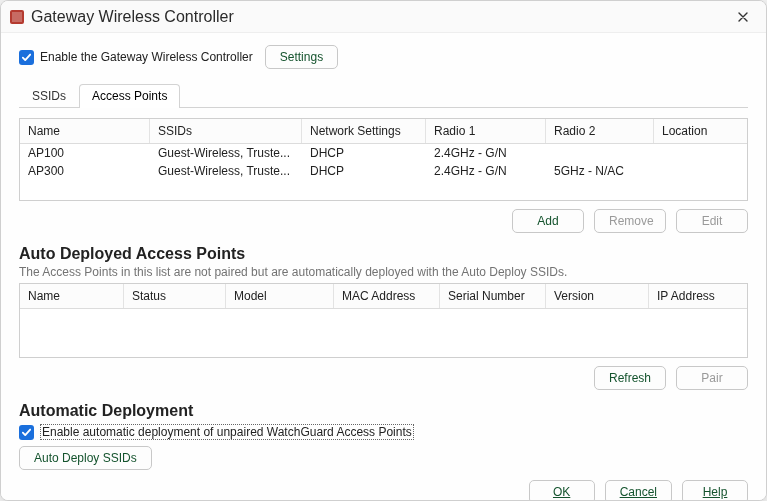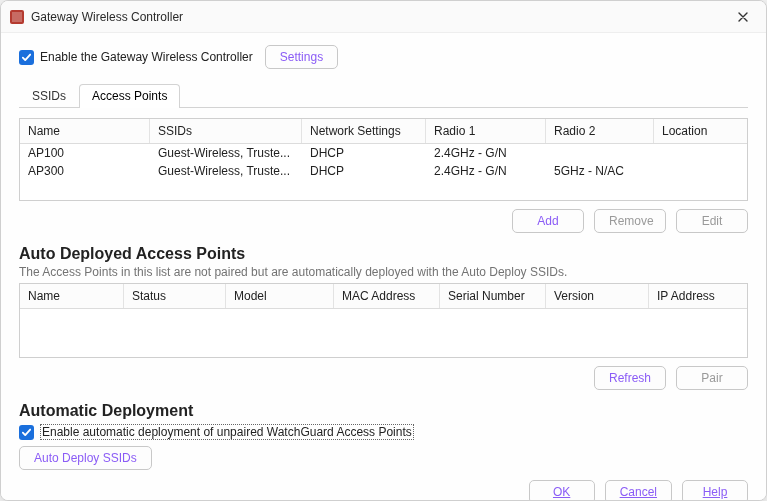--- a/index.html
+++ b/index.html
@@ -25,21 +25,21 @@
     display: flex;
     align-items: center;
     padding: 5px 8px 4px 8px;
     border-bottom: 1px solid #eee;
     background: #fafafa;
   }
   .titlebar .app-icon {
     width: 16px; height: 16px; margin-right: 6px;
     display: inline-block;
   }
-  .titlebar .title { flex: 1; font-size: 12px; color: #2a2a2a; }
+  .titlebar .title { flex: 1; font-size: 16px; color: #2a2a2a; }
   .titlebar .close {
     width: 30px; height: 22px;
     display: flex; align-items: center; justify-content: center;
     font-size: 14px; color: #333; border-radius: 4px;
   }
 
   .content {
     padding: 12px 18px 0 18px;
     flex: 1;
     display: flex;
@@ -55,21 +55,21 @@
   }
   .checkbox svg { width: 11px; height: 11px; }
   .chk-label { margin-right: 12px; }
 
   .btn {
     border: 1px solid #c8c8c8;
     background: #fdfdfd;
     padding: 4px 14px;
     border-radius: 5px;
     font-size: 12px;
-    color: #8b5cf6;
+    color: #14532d;
     cursor: pointer;
     user-select: none;
   }
   .btn.disabled { color: #9a9a9a; cursor: default; }
 
   .tabs {
     display: flex;
     border-bottom: 1px solid #d3d3d3;
     margin-top: 4px;
   }

